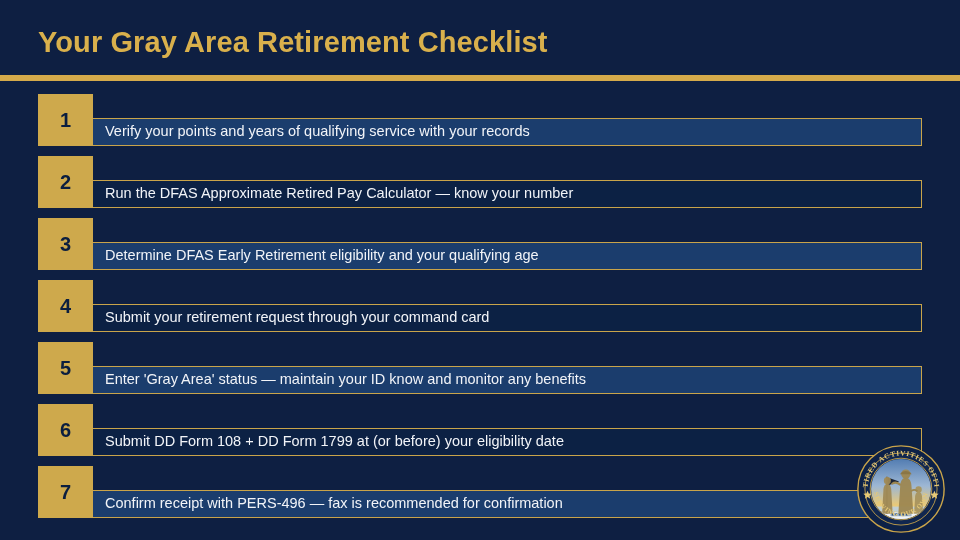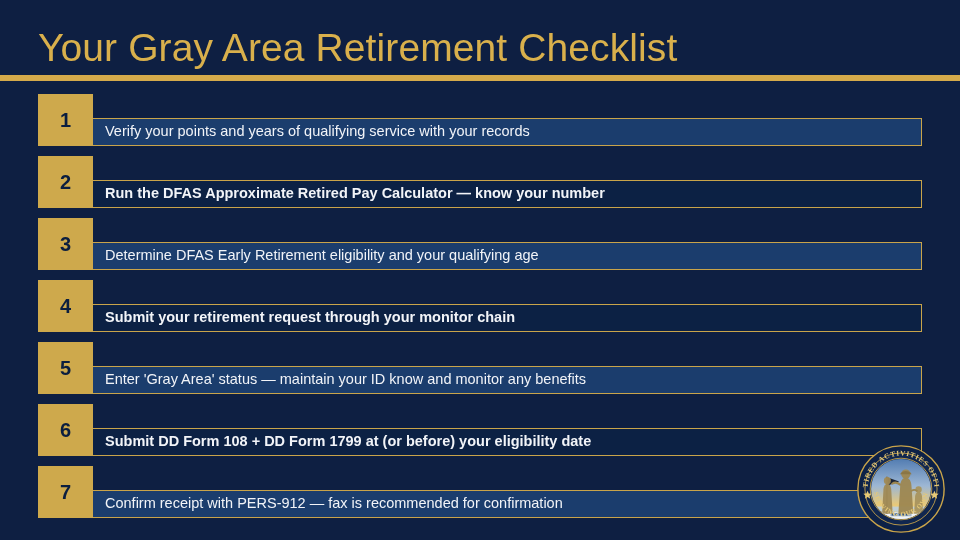--- a/index.html
+++ b/index.html
@@ -14,22 +14,22 @@
     position: relative;
     width: 960px;
     height: 540px;
     background: #0E1F42;
     overflow: hidden;
   }
   #title {
     position: absolute;
     left: 38px;
     top: 26px;
-    font-size: 39px;
-    font-weight: normal;
+    font-size: 29px;
+    font-weight: bold;
     color: #D9B04C;
     letter-spacing: 0.1px;
     white-space: nowrap;
   }
   #gold-rule {
     position: absolute;
     left: 0;
     top: 75px;
     width: 960px;
     height: 6px;
@@ -66,21 +66,21 @@
     border: 1px solid #C9A44A;
     border-left: none;
     box-sizing: border-box;
     display: flex;
     align-items: center;
     padding-left: 12px;
     padding-right: 10px;
     margin-top: 24px;
   }
   .row.light .panel { background: #1B3D6D; }
-  .row.dark  .panel { background: #0C2144; font-weight: bold; }
+  .row.dark  .panel { background: #0C2144; }
   .panel-text {
     color: #F2F4F8;
     font-size: 14.5px;
     line-height: 1.2;
     white-space: nowrap;
   }
   
   #seal {
     position: absolute;
     left: 857px;
@@ -114,39 +114,39 @@
       </div>
       <div class="row light">
         <div class="badge">3</div>
         <div class="panel">
           <div class="panel-text">Determine DFAS Early Retirement eligibility and your qualifying age</div>
         </div>
       </div>
       <div class="row dark">
         <div class="badge">4</div>
         <div class="panel">
-          <div class="panel-text">Submit your retirement request through your monitor chain</div>
+          <div class="panel-text">Submit your retirement request through your command card</div>
         </div>
       </div>
       <div class="row light">
         <div class="badge">5</div>
         <div class="panel">
           <div class="panel-text">Enter 'Gray Area' status — maintain your ID know and monitor any benefits</div>
         </div>
       </div>
       <div class="row dark">
         <div class="badge">6</div>
         <div class="panel">
           <div class="panel-text">Submit DD Form 108 + DD Form 1799 at (or before) your eligibility date</div>
         </div>
       </div>
       <div class="row light">
         <div class="badge">7</div>
         <div class="panel">
-          <div class="panel-text">Confirm receipt with PERS-912 — fax is recommended for confirmation</div>
+          <div class="panel-text">Confirm receipt with PERS-496 — fax is recommended for confirmation</div>
         </div>
       </div>
     </div>
 
   <div id="seal">
     <svg viewBox="0 0 100 100" xmlns="http://www.w3.org/2000/svg">
       <defs>
         <linearGradient id="skyGrad" x1="0" y1="0" x2="0" y2="1">
           <stop offset="0%" stop-color="#4E79B0"></stop>
           <stop offset="45%" stop-color="#9DB7D4"></stop>

